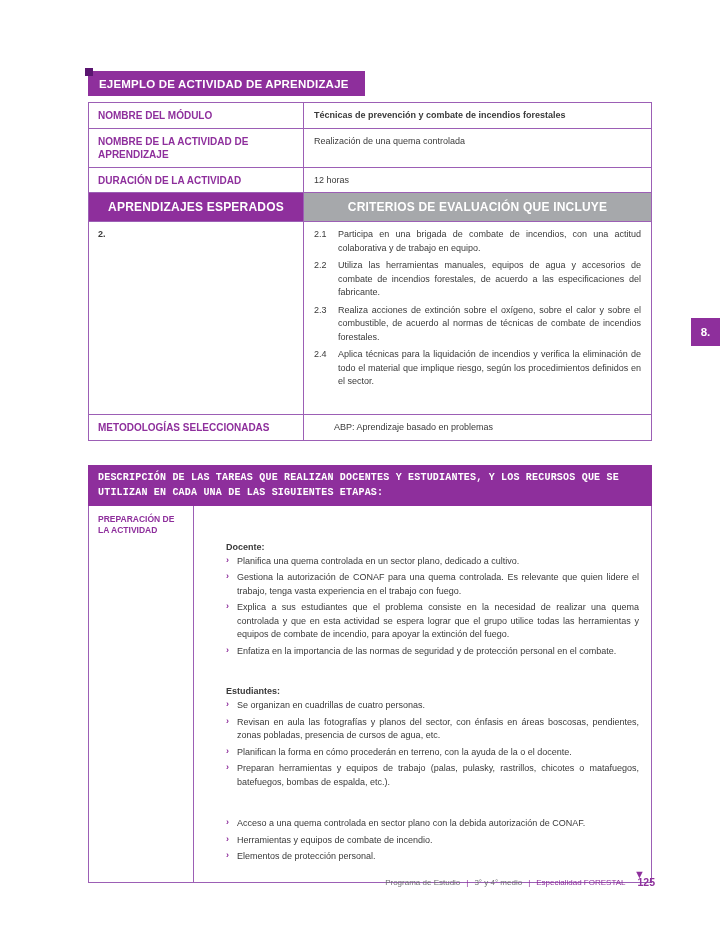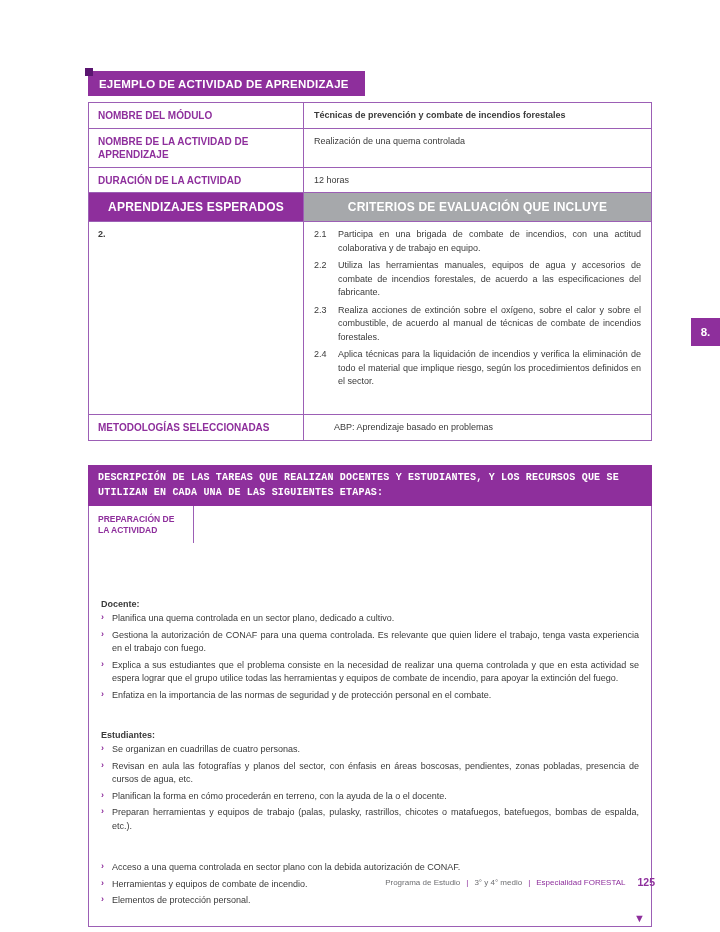--- a/index.html
+++ b/index.html
@@ -61,21 +61,21 @@
   
   .desc-banner {
     margin-top:24px;
     background:var(--accent, #8e2f9c);
     color:#fff; font-weight:bold; font-size:10px; line-height:1.55;
     padding:5px 10px 5px 10px; letter-spacing:0.2px;font-family:Liberation Mono, monospace;
   }
 
   
   .prep-table { margin-top:0; border-top:none; }
-  .prep-row { min-height:340px;flex-direction:column; }
+  .prep-row { min-height:340px; }
   .prep-label {
     width:105px; min-width:105px;
     padding:8px 8px 6px 9px;
     color:var(--accent, #8e2f9c); font-weight:bold; font-size:8.5px;
     border-right:1px solid var(--border, #9c5fb5);
     line-height:1.4;
   }
   .prep-content { flex:1; padding:8px 12px 8px 12px; font-size:9px; position:relative; }
   .prep-section { margin-bottom:10px;margin-top:28px; }
   .section-title { font-weight:bold; margin-bottom:3px; }
@@ -145,21 +145,21 @@
           <div class="criterion">
             <span class="crit-num">2.1</span>
             <span class="crit-text">Participa en una brigada de combate de incendios, con una actitud colaborativa y de trabajo en equipo.</span>
           </div>
           <div class="criterion">
             <span class="crit-num">2.2</span>
             <span class="crit-text">Utiliza las herramientas manuales, equipos de agua y accesorios de combate de incendios forestales, de acuerdo a las especificaciones del fabricante.</span>
           </div>
           <div class="criterion">
             <span class="crit-num">2.3</span>
-            <span class="crit-text">Realiza acciones de extinción sobre el oxígeno, sobre el calor y sobre el combustible, de acuerdo al manual de técnicas de combate de incendios forestales.</span>
+            <span class="crit-text">Realiza acciones de extinción sobre el oxígeno, sobre el calor y sobre el combustible, de acuerdo al normas de técnicas de combate de incendios forestales.</span>
           </div>
           <div class="criterion">
             <span class="crit-num">2.4</span>
             <span class="crit-text">Aplica técnicas para la liquidación de incendios y verifica la eliminación de todo el material que implique riesgo, según los procedimientos definidos en el sector.</span>
           </div>
         </div>
       </div>
 
       <div class="row">
         <div class="cell-label">METODOLOGÍAS SELECCIONADAS</div>

